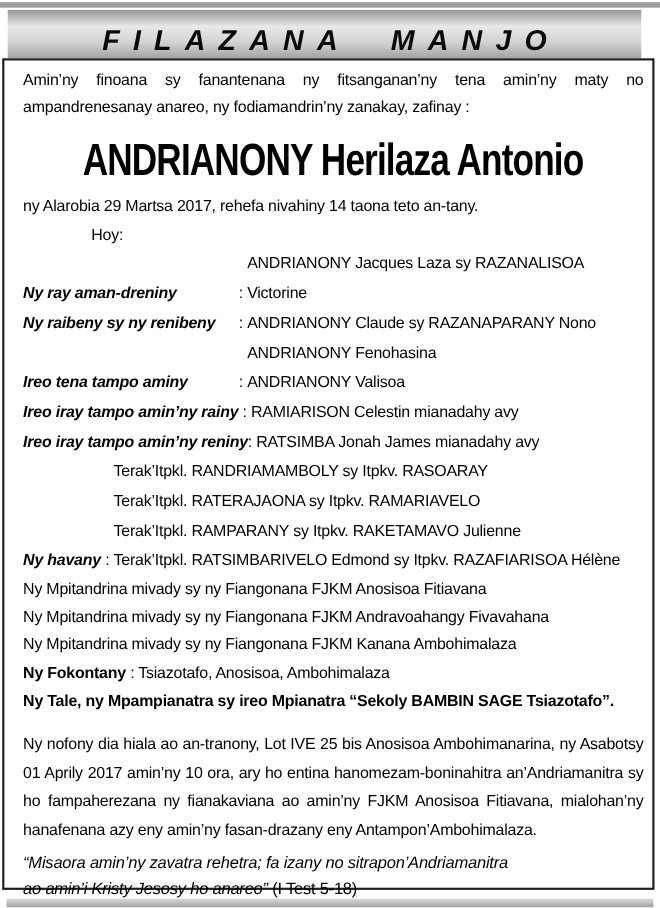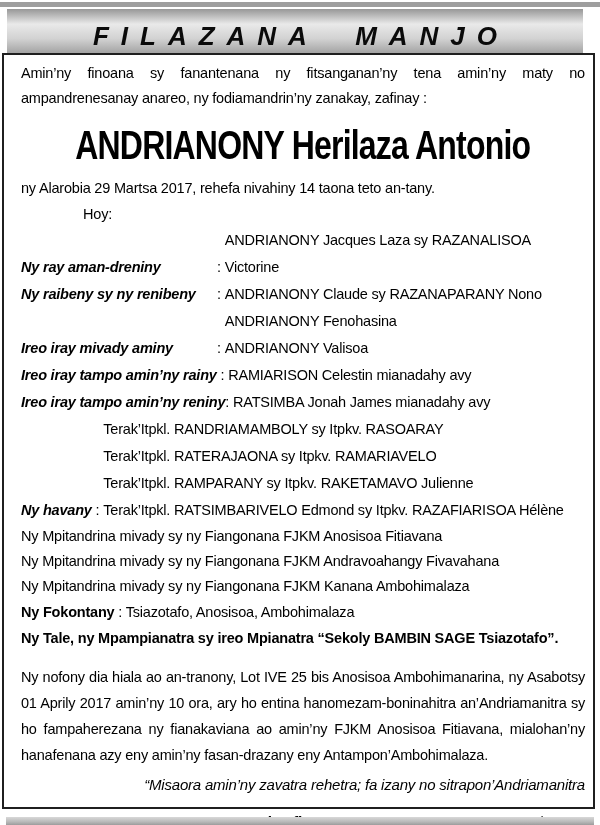--- a/index.html
+++ b/index.html
@@ -35,21 +35,21 @@
   .rel-row{display:flex;line-height:27px;align-items:flex-end;}
   .rel-label{font-weight:bold;font-style:italic;flex:none;}
   .aligned .rel-label{width:196px;}
   .rel-sep{white-space:pre;flex:none;}
   .rel-values{flex:1;min-width:0;}
   .ack-line{line-height:25px;}
   .fok{line-height:26px;}
   .fok-label{font-weight:bold;}
   .tale{line-height:26px;font-weight:bold;}
   .body-par{margin-top:13px;line-height:26px;text-align:justify;}
-  .quote{margin-top:5px;line-height:24px;text-align:right;font-style:italic;font-size:15px;letter-spacing:-0.2px;}
+  .quote{margin-top:5px;line-height:24px;text-align:left;font-style:italic;font-size:15px;letter-spacing:-0.2px;}
   .quote-ref{font-style:normal;}
   .footer{position:relative;margin-top:13px;line-height:24px;text-align:center;}
   .footer-note{font-weight:bold;font-size:15.5px;}
   .footer-ref{position:absolute;right:22px;top:0;font-weight:normal;font-size:14.5px;}
   .bottom-bar{
     position:absolute;top:817px;left:6px;width:588px;height:8px;
     background:linear-gradient(180deg,#d8d8d8 0%,#b9b9b9 60%,#9c9c9c 100%);
   }
 </style>
 </head>
@@ -84,21 +84,21 @@
 
     <div class="rel-row aligned">
       <span class="rel-label">Ny raibeny sy ny renibeny</span>
         <span class="rel-sep">: </span>
       <div class="rel-values">
         <div>ANDRIANONY Claude sy RAZANAPARANY Nono</div>
       </div>
     </div>
 
     <div class="rel-row aligned">
-      <span class="rel-label">Ireo iray mivady aminy</span>
+      <span class="rel-label">Ireo tena tampo aminy</span>
         <span class="rel-sep">: </span>
       <div class="rel-values">
         <div>ANDRIANONY Fenohasina</div>
         <div>ANDRIANONY Valisoa</div>
       </div>
     </div>
 
     <div class="rel-row">
       <span class="rel-label">Ireo iray tampo amin’ny rainy</span>
         <span class="rel-sep"> : </span>
@@ -137,20 +137,21 @@
   <div class="fok">
     <span class="fok-label">Ny Fokontany</span><span class="rel-sep"> : Tsiazotafo, Anosisoa, Ambohimalaza</span>
   </div>
 
   <div class="tale">Ny Tale, ny Mpampianatra sy ireo Mpianatra “Sekoly BAMBIN SAGE Tsiazotafo”.</div>
 
   <div class="body-par">Ny nofony dia hiala ao an-tranony, Lot IVE 25 bis Anosisoa Ambohimanarina, ny Asabotsy 01 Aprily 2017 amin’ny 10 ora, ary ho entina hanomezam-boninahitra an’Andriamanitra sy ho fampaherezana ny fianakaviana ao amin’ny FJKM Anosisoa Fitiavana, mialohan’ny hanafenana azy eny amin’ny fasan-drazany eny Antampon’Ambohimalaza.</div>
 
   <div class="quote">
     <div>“Misaora amin’ny zavatra rehetra; fa izany no sitrapon’Andriamanitra</div>
+    <div><span>ao amin’i Kristy Jesosy ho anareo”</span><span class="quote-ref"> (I Test 5-18)</span></div>
   </div>
 
   <div class="footer">
     <span class="footer-note">Tsy misy fiaretan-tory</span>
     <span class="footer-ref">5358-NC/1-1</span>
   </div>
 
 </div>
 
 <div class="bottom-bar"></div>

